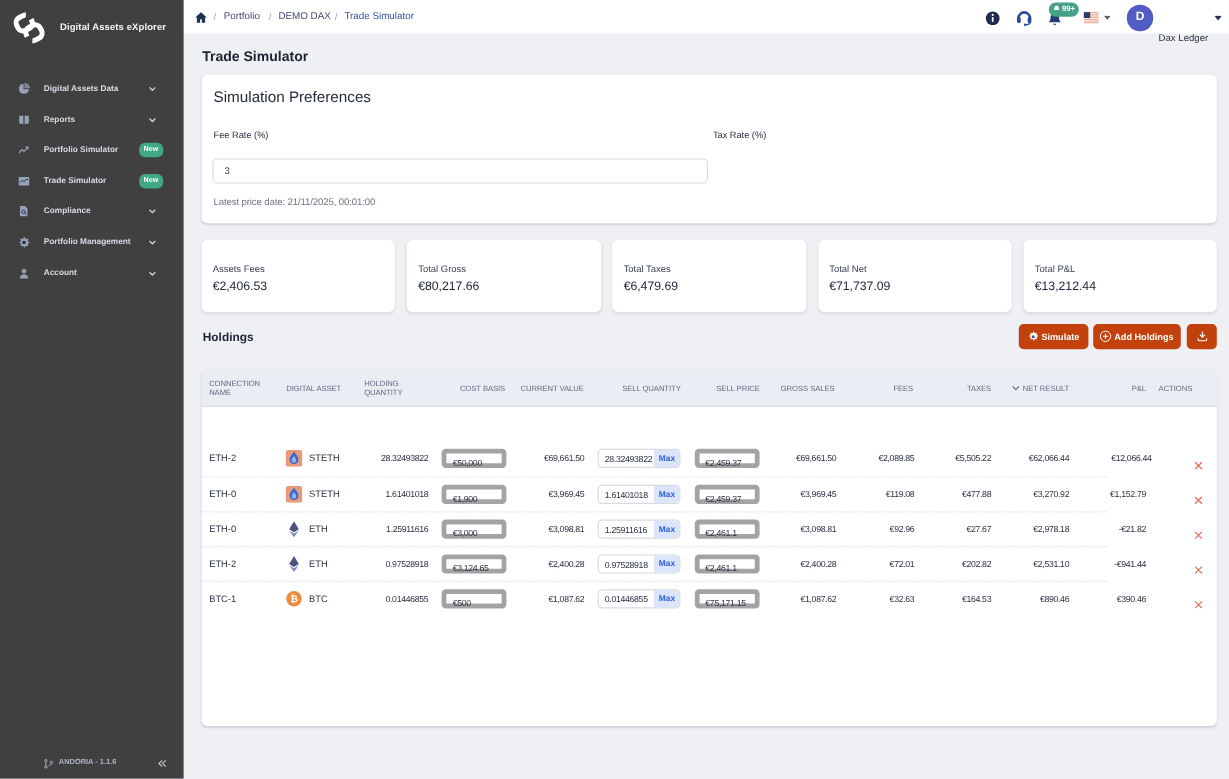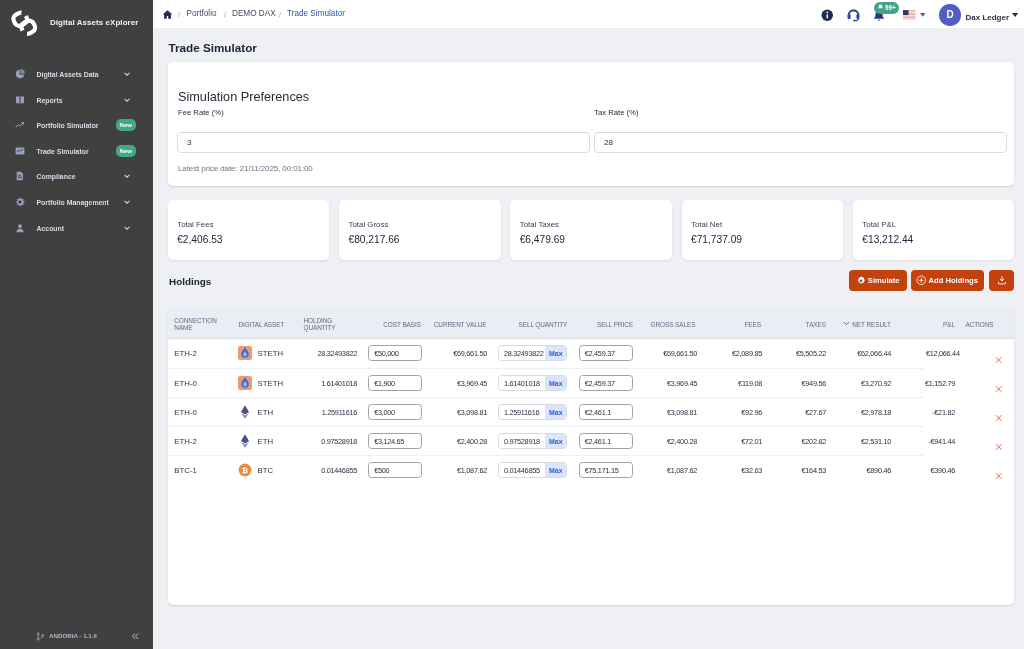--- a/index.html
+++ b/index.html
@@ -41,26 +41,26 @@
 .tot-v { position:absolute; left:9.5px; top:33.5px; font-size:10.2px; color:#20273a; }
 
 #holdings-t { position:absolute; left:169px; top:275.5px; font-size:9.9px; font-weight:bold; color:#1c2333; }
 .btn { position:absolute; top:269.5px; height:21.3px; background:#c2410c; border-radius:4px; color:#fff; font-size:7.6px; font-weight:bold; text-align:center; line-height:21.3px; }
 .btn svg { vertical-align:-2.5px; }
 
 
 #tcard { left:167.7px; top:308px; width:846.6px; height:296.5px; overflow:hidden; }
 #thead { position:absolute; left:0; top:0; width:846.6px; height:30.5px; background:#eaedf3; border-bottom:1px solid #dcdfe6; }
 .th { position:absolute; font-size:6.4px; color:#5d6b84; line-height:7.3px; letter-spacing:-0.05px; }
-.trow { position:absolute; left:0; width:755px; height:29px; }
+.trow { position:absolute; left:0; width:755px; height:29px;margin-top:29px; }
 .trow + .trow { border-top:1px dotted #dde1e9; }
 .td { position:absolute; top:50%; transform:translateY(-50%); font-size:7.8px; color:#2b3243; }
 .td.num, .cell-inp, .sq .qv { font-size:7.3px; letter-spacing:-0.28px; }
 .num { text-align:right; }
-.cell-inp { position:absolute; top:6.5px; height:16px; border:1px solid #a3a3a3; border-radius:3.5px; background:#fff; color:#2b3243; line-height:15px; padding-left:5px; }
+.cell-inp { position:absolute; top:6.5px; height:16px; border:4px solid #a3a3a3; border-radius:3.5px; background:#fff; color:#2b3243; line-height:15px; padding-left:5px; }
 .sq { position:absolute; top:6.5px; height:16px; border:1px solid #d7dae1; border-radius:3.5px; background:#fff; }
 .sq .qv { position:absolute; left:5px; top:0; line-height:15px; color:#2b3243; }
 .sq .max { position:absolute; right:0; top:0; width:20.5px; height:14px; background:#dbe4fa; border-radius:0 3px 3px 0; color:#2f62d8; font-size:7px; font-weight:bold; text-align:center; line-height:15px; }
 .xdel { position:absolute; top:50%; transform:translateY(-50%); height:7.5px; }
 .asset-ic { position:absolute; top:50%; transform:translateY(-50%); height:14px; }
 .asset-ic svg { display:block; }
 </style>
 </head>
 <body>
 <div id="root">
@@ -220,39 +220,38 @@
             <rect y="10.77" width="19" height="1.08"></rect>
             <rect y="12.92" width="19" height="1.08"></rect>
           </g>
         <rect width="8.4" height="7.5" fill="#2c3a66"></rect>
       </svg>
     </div>
     <svg style="position:absolute;left:766.5px;top:13.2px;" width="5.5" height="4" viewBox="0 0 10 7" fill="#5c6370">
         <path d="M0 0h10L5 6.5z"></path>
       </svg>
     <div style="position:absolute;left:786.3px;top:4px;width:21.5px;height:21.5px;border-radius:50%;background:#525dc4;color:#fff;font-size:10px;font-weight:bold;text-align:center;line-height:22px;">D</div>
-    <span style="position:absolute;left:812.5px;top:13px;font-size:8px;color:#2e3442;font-weight:bold;">Dax Ledger</span>
+    <span style="position:absolute;left:812.5px;top:27px;font-size:8px;color:#2e3442;">Dax Ledger</span>
     <svg style="position:absolute;left:858.5px;top:13px;" width="6.2" height="4.4" viewBox="0 0 10 7" fill="#20304f">
         <path d="M0 0h10L5 6.5z"></path>
       </svg>
   </div>
   <div id="main">
     <div id="h1">Trade Simulator</div>
 
     <div class="card" id="prefs">
-      <h2 style="top:28px; font-size:12.7px;">Simulation Preferences</h2>
+      <h2 style="top:12px; font-size:12.7px;">Simulation Preferences</h2>
       <span class="fld-lb" style="left:10.3px;top:46px;">Fee Rate (%)</span>
       <span class="fld-lb" style="left:426.4px;top:46px;">Tax Rate (%)</span>
       <div class="inp" style="left:9.4px;top:70.7px;width:412.8px;">3</div>
-      <div class="inp" style="left:426.4px;top:70.7px;width:412.8px;">28</div>
       <div id="latest">Latest price date: 21/11/2025, 00:01:00</div>
     </div>
 
     <div class="tot-card" style="left:167.7px;">
-        <span class="tot-lb">Total Fees</span>
+        <span class="tot-lb">Assets Fees</span>
         <span class="tot-v">€2,406.53</span>
       </div>
     <div class="tot-card" style="left:339px;">
         <span class="tot-lb">Total Gross</span>
         <span class="tot-v">€80,217.66</span>
       </div>
     <div class="tot-card" style="left:510.2px;">
         <span class="tot-lb">Total Taxes</span>
         <span class="tot-v">€6,479.69</span>
       </div>
@@ -338,21 +337,21 @@
           <span class="td num" style="left:100.3px;width:89px;">1.61401018</span>
           <div class="cell-inp" style="left:200.5px;width:54px;">€1,900</div>
           <span class="td num" style="left:239.3px;width:80px;">€3,969.45</span>
           <div class="sq" style="left:330.3px;width:69px;">
               <span class="qv">1.61401018</span>
               <span class="max">Max</span>
             </div>
           <div class="cell-inp" style="left:411.1px;width:54.7px;">€2,459.37</div>
           <span class="td num" style="left:469.3px;width:60px;">€3,969.45</span>
           <span class="td num" style="left:534.3px;width:60px;">€119.08</span>
-          <span class="td num" style="left:598.3px;width:60px;">€949.56</span>
+          <span class="td num" style="left:598.3px;width:60px;">€477.88</span>
           <span class="td num" style="left:663.3px;width:60px;">€3,270.92</span>
           <span class="td num" style="left:727.3px;width:60px;">€1,152.79</span>
           <span class="xdel" style="left:827.5px;"><svg width="7.5" height="7.5" viewBox="0 0 12 12">
                 <path d="M1.5 1.5l9 9M10.5 1.5l-9 9" stroke="#e96a50" stroke-width="1.6"></path>
               </svg></span>
         </div>
         <div class="trow" style="top:58px;">
           <span class="td" style="left:6.6px;">ETH-0</span>
           <span class="asset-ic" style="left:70.8px;">
               <svg width="14" height="14" viewBox="0 0 24 24">

